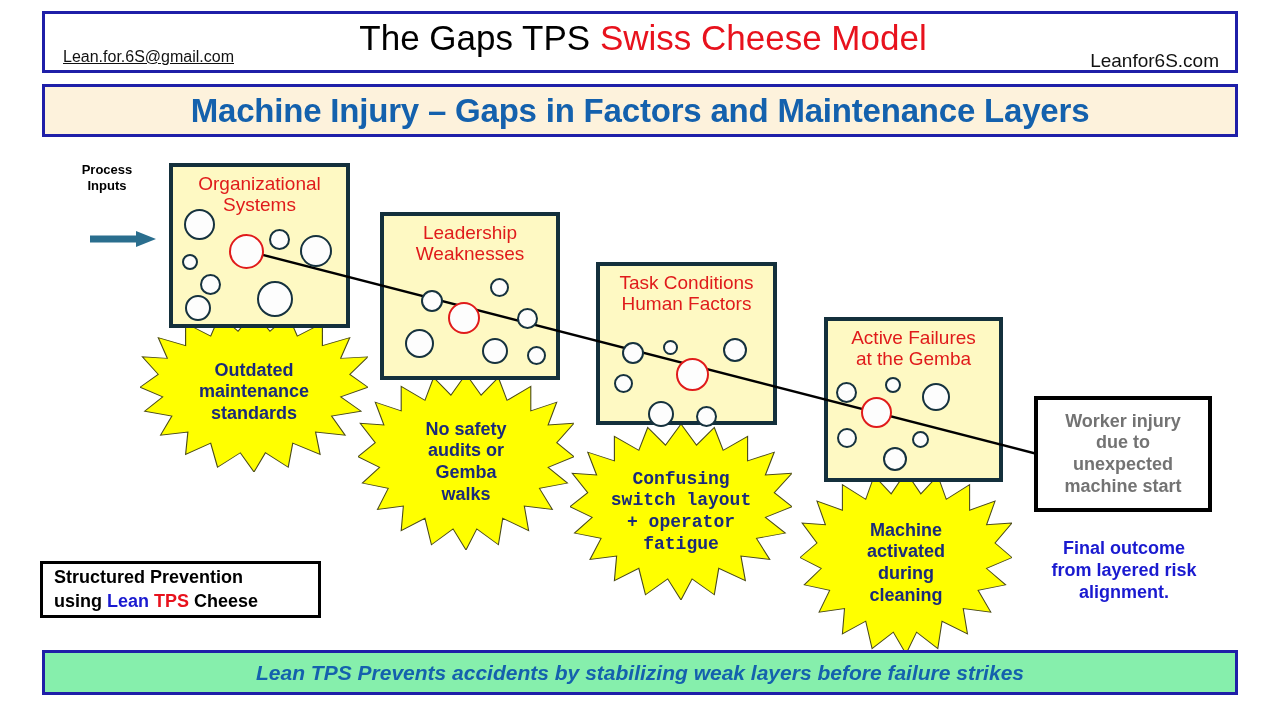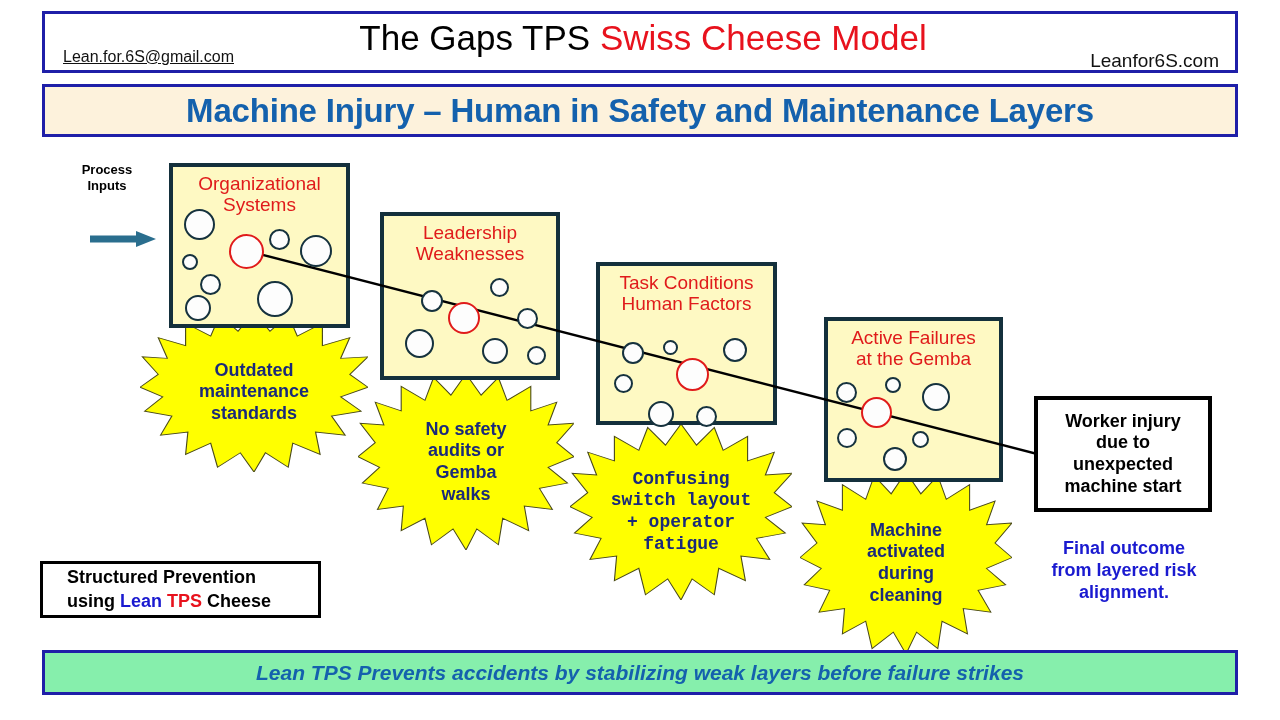--- a/index.html
+++ b/index.html
@@ -72,33 +72,33 @@
     position:absolute;border-radius:50%;
     background:#fdfdfd;border:2px solid #16323e;box-sizing:border-box;z-index:2;
   }
   .hole.red{border-color:#e01b1b;}
 
   
   .outcome-box{
     position:absolute;left:1034px;top:396px;width:178px;height:116px;
     border:4px solid #000;background:#fff;box-sizing:border-box;
     display:flex;align-items:center;justify-content:center;
-    font-size:18px;font-weight:bold;color:#000000;text-align:center;line-height:1.2;
+    font-size:18px;font-weight:bold;color:#737373;text-align:center;line-height:1.2;
   }
   .outcome-caption{
     position:absolute;left:1020px;top:538px;width:208px;text-align:center;
     font-size:18px;font-weight:bold;color:#1a1ad0;line-height:1.22;
   }
 
   
   .prevention-box{
     position:absolute;left:40px;top:561px;width:281px;height:57px;
     border:3px solid #000;background:#fff;box-sizing:border-box;
     display:flex;flex-direction:column;align-items:flex-start;justify-content:center;
-    padding-left:24px;font-size:18px;font-weight:bold;color:#000;line-height:1.28;
+    padding-left:11px;font-size:18px;font-weight:bold;color:#000;line-height:1.28;
   }
   .prevention-box .blue{color:#1a1ad0;}
   .prevention-box .red{color:#e8121d;}
 
   
   .burst{position:absolute;}
   .burst svg{display:block;}
   .burst-label{
     position:absolute;left:0;top:0;width:100%;height:100%;
     display:flex;align-items:center;justify-content:center;
@@ -116,21 +116,21 @@
 
   <div class="header-bar">
     <a class="hdr-email" href="#">Lean.for.6S@gmail.com</a>
     <div class="hdr-title">
       <span>The Gaps TPS </span><span class="red">Swiss Cheese Model</span>
     </div>
     <div class="hdr-site">Leanfor6S.com</div>
   </div>
 
   <div class="subtitle-bar">
-    <span>Machine Injury – Human in Safety and Maintenance Layers</span>
+    <span>Machine Injury – Gaps in Factors and Maintenance Layers</span>
   </div>
 
   <div class="process-inputs">Process<br>Inputs</div>
 
   <svg style="position:absolute;left:88px;top:228px;width:70px;height:22px;">
     <line x1="2" y1="11" x2="50" y2="11" stroke="#2a6e8e" stroke-width="7"></line>
     <polygon points="48,3 68,11 48,19" fill="#2a6e8e"></polygon>
   </svg>
 
   <div class="burst" style="left:140px;top:312px;width:228px;height:160px;">

